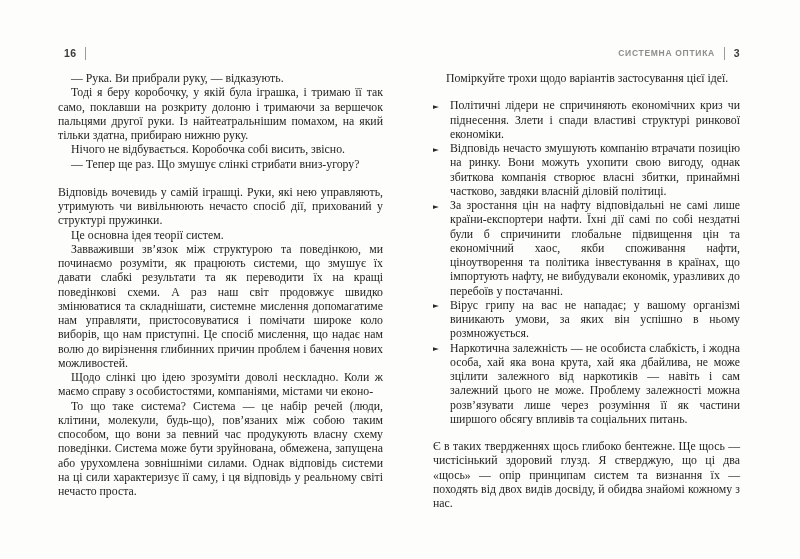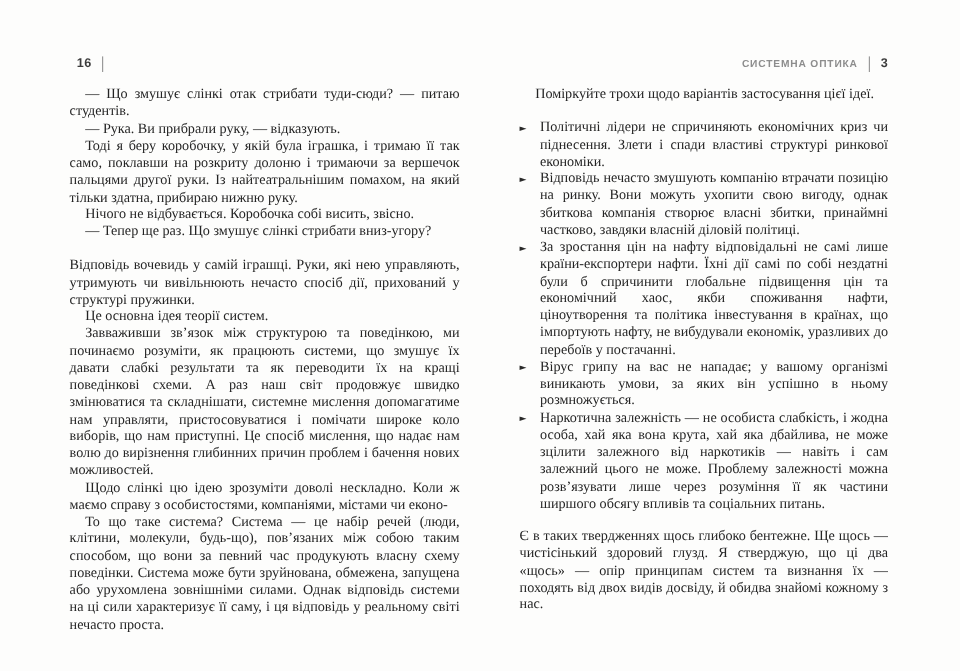--- a/index.html
+++ b/index.html
@@ -58,21 +58,20 @@
 <div class="spread">
 
   <div class="page page-left">
     <div class="page-header">
       <span class="page-num">16</span>
       <span class="hdr-divider"></span>
     </div>
     <div class="page-body">
       <div>
 
-          <p class="para ind">— Що змушує слінкі отак стрибати туди-сюди? — питаю студентів.</p>
 
           <p class="para ind">— Рука. Ви прибрали руку, — відказують.</p>
 
           <p class="para ind">Тоді я беру коробочку, у якій була іграшка, і тримаю її так само, поклавши на розкриту долоню і тримаючи за вершечок пальцями другої руки. Із найтеатральнішим помахом, на який тільки здатна, прибираю нижню руку.</p>
 
           <p class="para ind">Нічого не відбувається. Коробочка собі висить, звісно.</p>
 
           <p class="para ind">— Тепер ще раз. Що змушує слінкі стрибати вниз-угору?</p>
 
           <p class="para gap">Відповідь вочевидь у самій іграшці. Руки, які нею управляють, утримують чи вивільнюють нечасто спосіб дії, прихований у структурі пружинки.</p>

